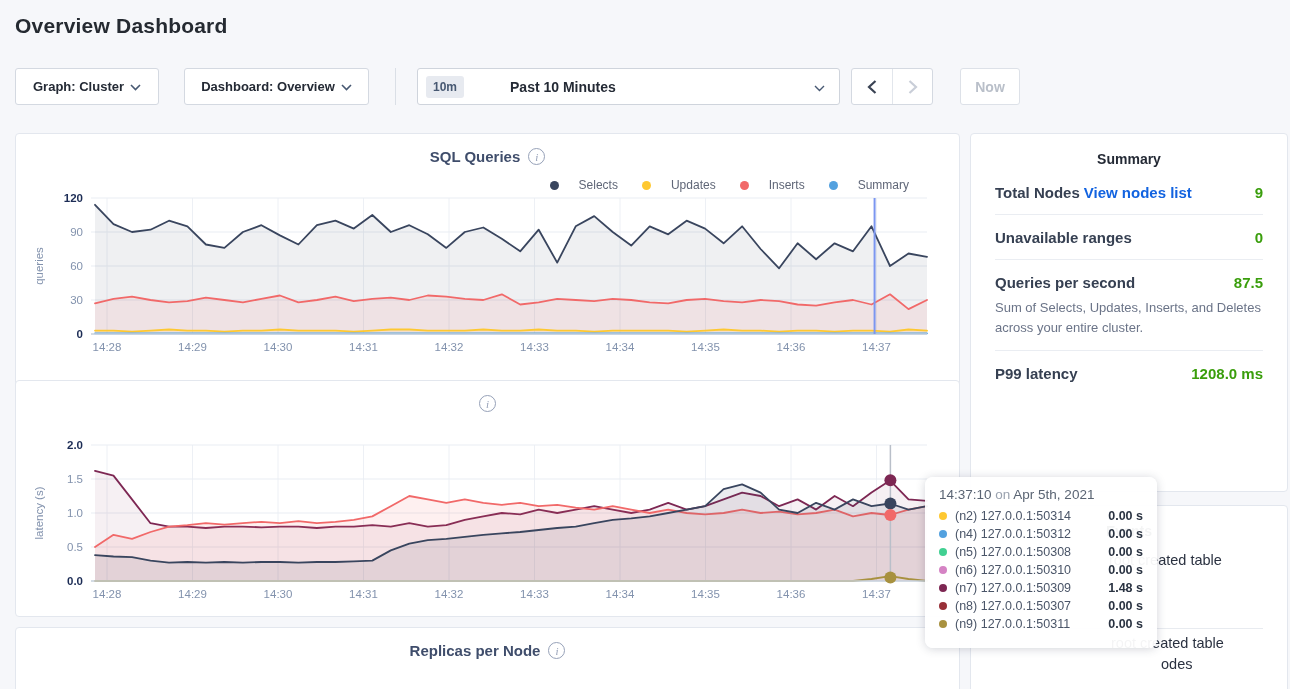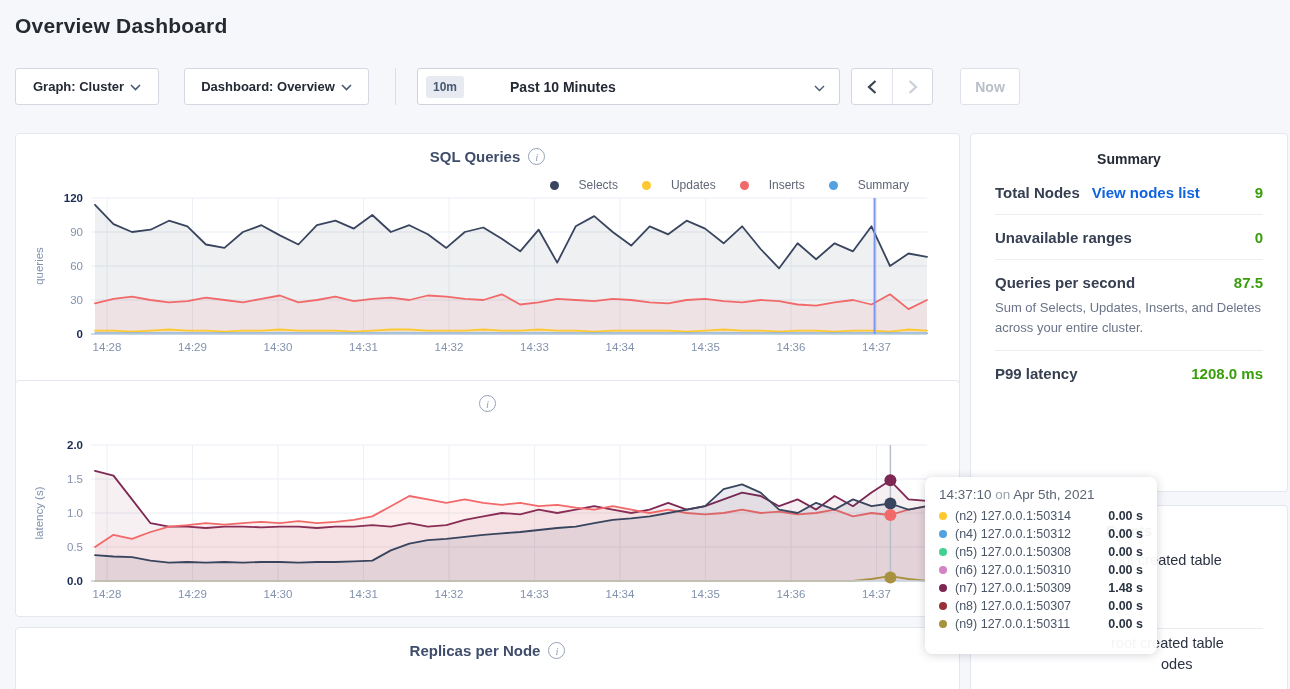--- a/index.html
+++ b/index.html
@@ -39,31 +39,31 @@
   .legend-dot { width:9px; height:9px; border-radius:50%; }
   .chart-svg { position:absolute; left:13px; top:54px; }
 
   
   .card-summary { padding:0 24px; }
   .panel-head { text-align:center; font-size:14px; font-weight:bold; color:#242a35; padding:17px 0 15px; }
   .srow { border-top:1px solid #eaedf2; padding:14px 0 13px; }
   .srow.first { border-top:none; padding-top:2px; }
   .srow-line { display:flex; align-items:baseline; }
   .srow-label { font-size:15px; font-weight:bold; color:#364052; }
-  .srow-link { font-size:15px; font-weight:bold; color:#1263e0; margin-left:12px; cursor:pointer; }
+  .srow-link { font-size:15px; font-weight:bold; color:#1263e0; margin-left:4px; cursor:pointer; }
   .srow-value { margin-left:auto; font-size:15px; font-weight:bold; color:#3a9e0c; white-space:nowrap; }
   .srow-desc { margin-top:7px; font-size:13px; color:#6b7488; line-height:1.5; }
 
   
   .card-events { overflow:hidden; }
   .ev-frag { position:absolute; font-size:14.5px; color:#2a3140; white-space:nowrap; }
   .ev-div { position:absolute; left:24px; right:24px; top:122px; height:1px; background:#e8ebf0; }
 
   
-  .tooltip { position:absolute; left:925px; top:477px; width:232px; background:rgba(255,255,255,0.95); border-radius:8px; box-shadow:0 1px 10px rgba(50,60,80,0.22); padding:10px 14px 21px; z-index:20; }
+  .tooltip { position:absolute; left:925px; top:477px; width:232px; background:rgba(255,255,255,0.95); border-radius:8px; box-shadow:0 1px 10px rgba(50,60,80,0.22); padding:10px 14px 15px; z-index:20; }
   .tt-head { font-size:13.5px; margin-bottom:5px; color:#5a6473; }
   .tt-head .on { color:#9aa2af; }
   .tt-row { display:flex; align-items:center; height:18px; font-size:12.5px; color:#4a5568; }
   .tt-dot { width:8px; height:8px; border-radius:50%; margin-right:8px; flex:none; }
   .tt-val { margin-left:auto; font-weight:bold; color:#2a3342; white-space:nowrap; }
 </style>
 </head>
 <body>
 
 <div class="page-title">Overview Dashboard</div>

